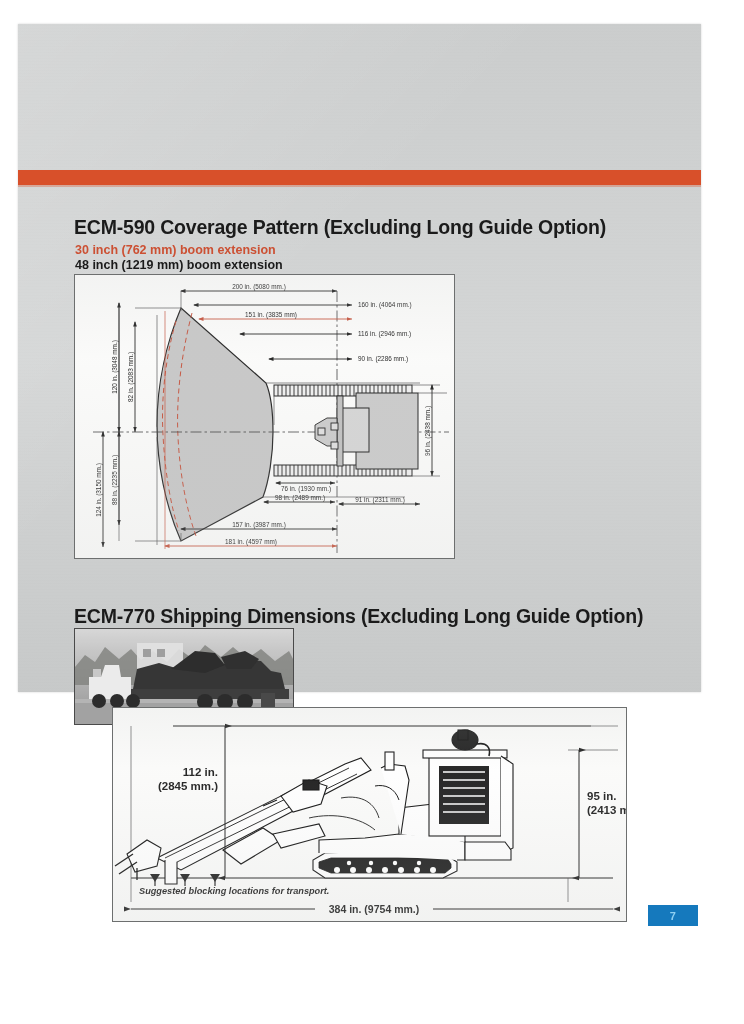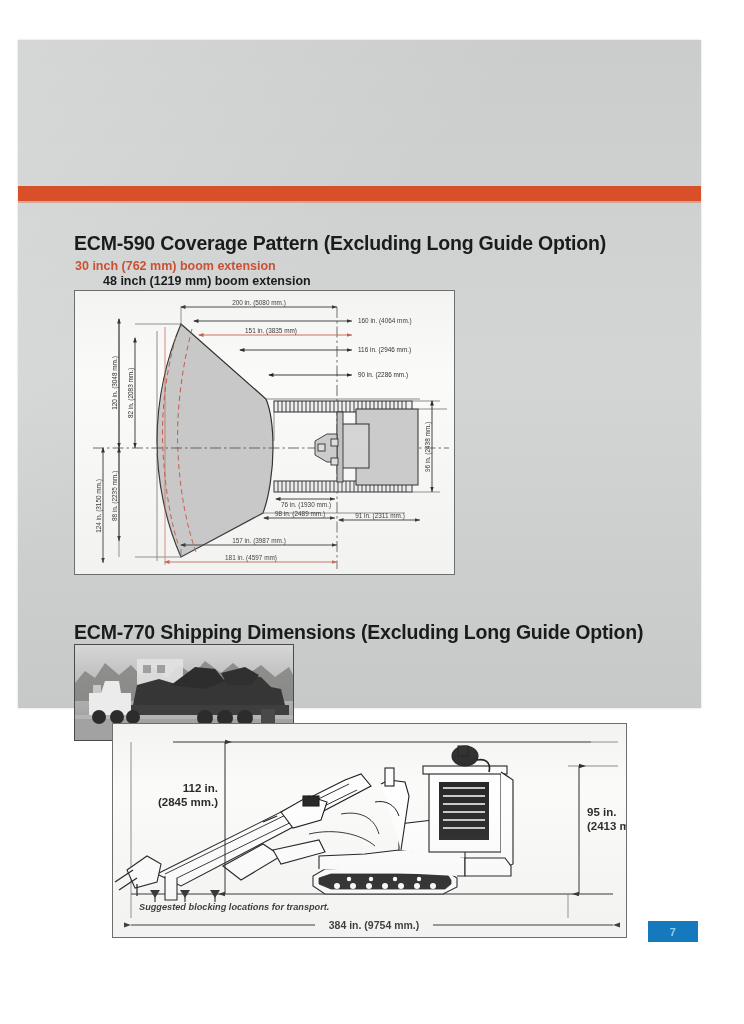--- a/index.html
+++ b/index.html
@@ -16,21 +16,21 @@
     position: relative;
     width: 744px;
     height: 1024px;
     background: #ffffff;
   }
 
   
   .scan-sheet {
     position: absolute;
     left: 18px;
-    top: 40px;
+    top: 24px;
     width: 683px;
     height: 668px;
     background: #cfd1d1;
     background-image:
        linear-gradient(135deg, rgba(255,255,255,0.20) 0%, rgba(255,255,255,0) 40%),
        linear-gradient(0deg, rgba(190,192,192,0.45) 0%, rgba(255,255,255,0.10) 50%, rgba(196,198,198,0.35) 100%);
     box-shadow: 0 0 2px rgba(0,0,0,0.18);
   }
   .scan-noise {
     position: absolute;
@@ -77,21 +77,20 @@
     color: #cc5033;
     white-space: nowrap;
   }
   .subline-black {
     position: absolute;
     font-family: "Liberation Sans", sans-serif;
     font-weight: bold;
     font-size: 12.5px;
     color: #1b1b1b;
     white-space: nowrap;
-    margin-left: 28px;
   }
 
   
   .diagram-panel {
     position: absolute;
     background: #fbfbfa;
     border: 1px solid #6d6f6f;
     overflow: hidden;
   }
 

